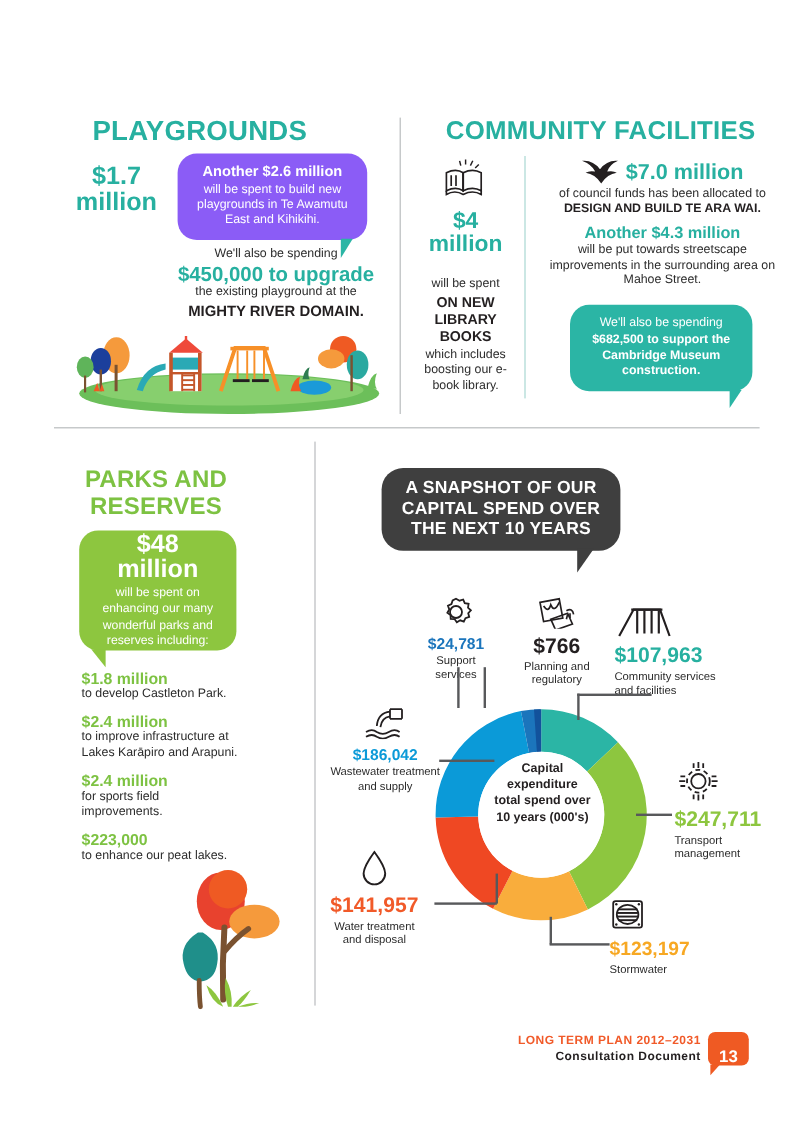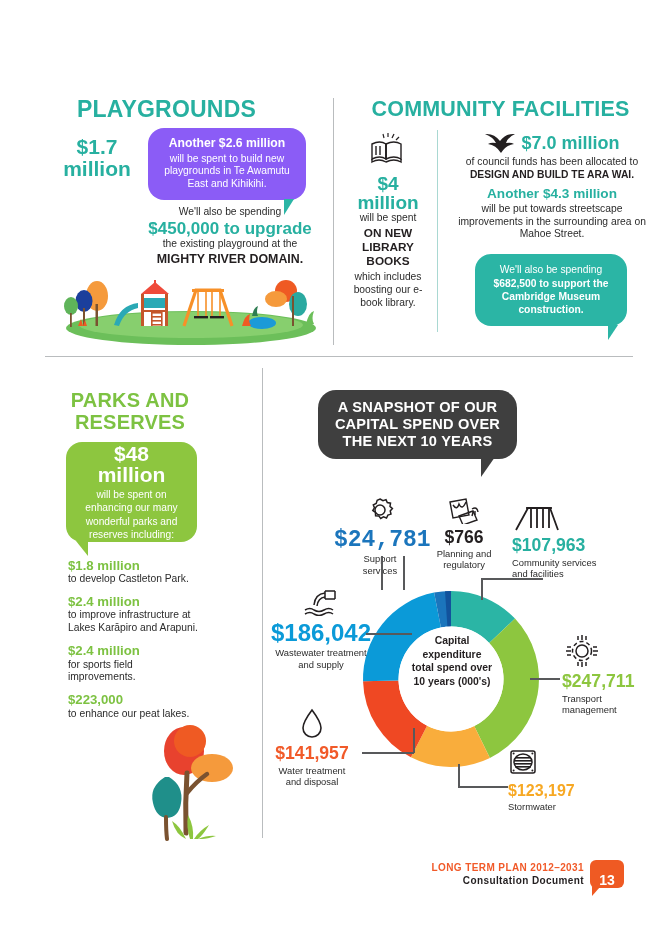--- a/index.html
+++ b/index.html
@@ -131,21 +131,21 @@
       </g>
       <g stroke="#231f20" stroke-width="1.2">
         <line x1="16" y1="6" x2="15" y2="2"></line>
           <line x1="20" y1="5" x2="20" y2="1"></line>
         <line x1="24" y1="6" x2="26" y2="2"></line>
           <line x1="28" y1="8" x2="31" y2="5"></line>
       </g>
     </svg>
     <div class="big teal" style="font-size:19px;margin-top:4px;">$4</div>
     <div class="big teal" style="font-size:19px;">million</div>
-    <div class="body" style="margin-top:0;">will be spent</div>
+    <div class="body" style="margin-top:18px;">will be spent</div>
     <div class="bold dark" style="font-size:11.8px;line-height:1.18;margin-top:2px;">
       <div>ON NEW</div>
       <div>LIBRARY</div>
       <div>BOOKS</div>
     </div>
     <div class="body" style="margin-top:2px;">which includes boosting our e-book library.</div>
   </div>
 
   <div class="vdiv" style="left:104px;top:130px;height:202px;background:#a9d8d2;"></div>
 
@@ -267,21 +267,21 @@
     <div>10 years (000's)</div>
   </div>
 
   <div class="abs ctr" style="left:72px;top:140px;width:92px;">
     <svg width="30" height="28" viewBox="0 0 30 28">
       <g stroke="#231f20" stroke-width="1.5" fill="none">
         <path d="M15 3 l3 1.6 3 -1 1.3 3 3.2 .6 -.5 3.2 2.4 2.2 -2.2 2.4 .8 3.1 -3.1 1 -1.4 2.9 -3 -1.1 -2.8 1.6 -1.9 -2.6 -3.2 -.2 -.2 -3.2 -2.6 -1.9 1.6 -2.8 -1.1 -3 2.9 -1.4 1 -3.1z"></path>
         <circle cx="15" cy="14" r="5"></circle>
       </g>
     </svg>
-    <div class="big blue" style="font-size:23px;margin-top:1px;font-family:Liberation Mono, monospace;">$24,781</div>
+    <div class="big blue" style="font-size:13px;margin-top:1px;">$24,781</div>
     <div class="bodys" style="margin-top:1px;">
       <div>Support</div>
       <div>services</div>
     </div>
   </div>
   <div class="lead" style="left:119px;top:200px;width:1.5px;height:34px;"></div>
 
   <div class="abs ctr" style="left:158px;top:140px;width:88px;">
     <svg width="36" height="28" viewBox="0 0 36 28">
       <g stroke="#231f20" stroke-width="1.4" fill="none">
@@ -388,21 +388,21 @@
   <div class="abs ctr" style="left:-14px;top:232px;width:146px;">
     <svg width="40" height="28" viewBox="0 0 40 28">
       <g stroke="#231f20" stroke-width="1.5" fill="none">
         <path d="M34 3 l0 8 M24 3 l0 8 M24 3 l10 0 M24 11 l10 0"></path>
         <path d="M24 5 q-10 1 -11 12"></path>
         <path d="M24 9 q-7 1 -8 9"></path>
         <path d="M4 22 q5 -3 9 0 q5 3 10 0 q5 -3 9 0"></path>
         <path d="M4 26 q5 -3 9 0 q5 3 10 0 q5 -3 9 0"></path>
       </g>
     </svg>
-    <div class="big ltblue" style="font-size:24px;margin-top:1px;">$186,042</div>
+    <div class="big ltblue" style="font-size:13px;margin-top:1px;">$186,042</div>
     <div class="bodys" style="margin-top:2px;">
       <div>Wastewater treatment</div>
       <div>and supply</div>
     </div>
   </div>
   <div class="lead" style="left:104px;top:277px;width:46px;height:1.5px;"></div>
 </div>
 
 <div class="abs" style="left:404px;top:862px;width:180px;text-align:right;">
   <div class="footer-txt orange">LONG TERM PLAN 2012–2031</div>

